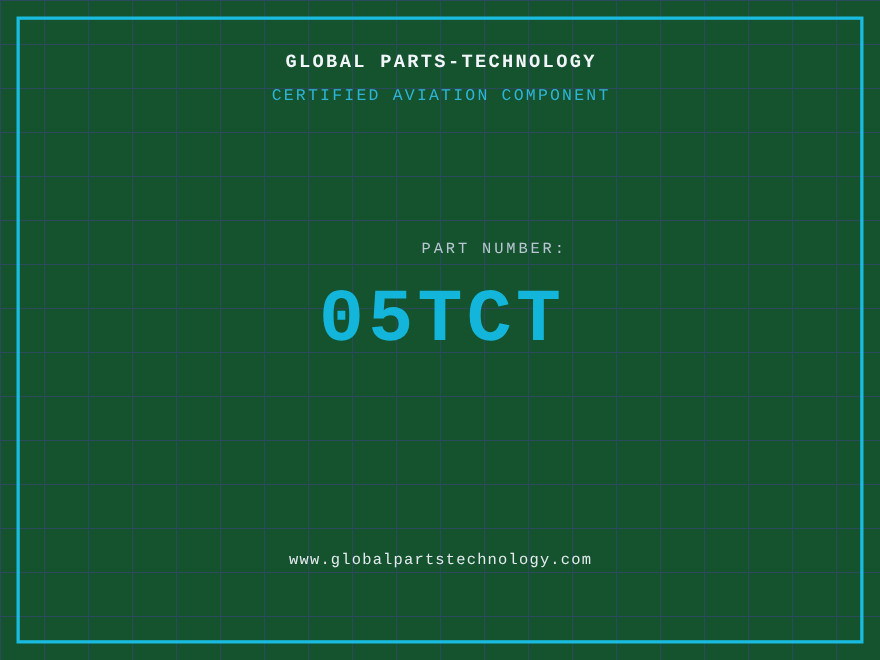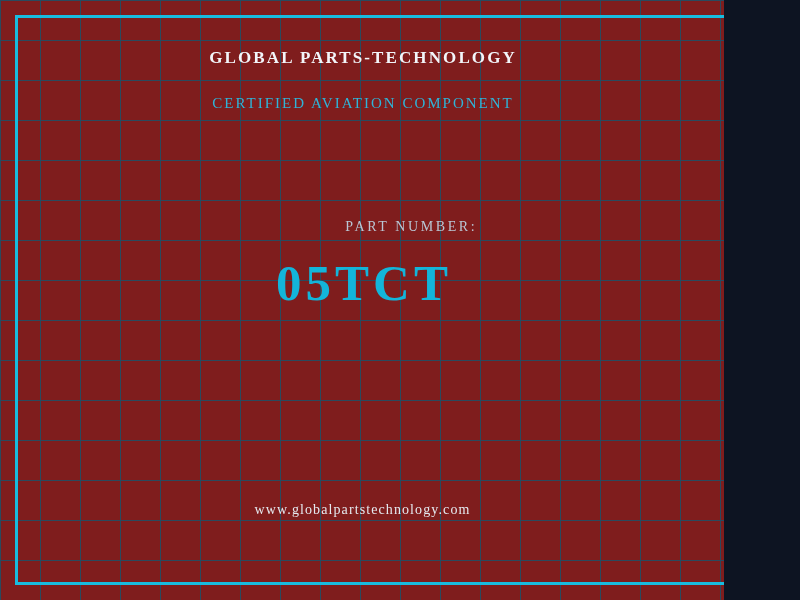--- a/index.html
+++ b/index.html
@@ -4,25 +4,25 @@
 <title>Part Number Card</title>
 <style>
   html, body {
     margin: 0;
     padding: 0;
     background: #0d1422;
   }
 
   #card {
     position: relative;
-    width: 724px;
+    width: 800px;
     height: 600px;
     overflow: hidden;
-    background-color: #7f1d1d;
-    font-family: Liberation Serif, serif;
+    background-color: #14532d;
+    font-family: Liberation Mono, monospace;
     -webkit-font-smoothing: none;
     font-smooth: never;
   }
 
   
   #grid {
     position: absolute;
     inset: 0;
     background-image:
       linear-gradient(to right,  #2a4a5e 1px, transparent 1px),
@@ -68,35 +68,34 @@
     color: #f2f6fa;
     text-indent: 2.1px;
   }
 
   #certification-line {
     top: 80px;
     font-size: 15px;
     letter-spacing: 2.0px;
     color: #2fb4d8;
     text-indent: 2.0px;
-    margin-top: 16px;
   }
 
   #part-number-label {
     top: 220px;
     font-size: 14px;
     letter-spacing: 2.6px;
     color: #b9c6d4;
     text-indent: 2.6px;
     padding-left: 48px;
   }
 
   #part-number-value {
     top: 258px;
-    font-size: 51px;
+    font-size: 68px;
     letter-spacing: 4px;
     font-weight: bold;
     color: #13b5da;
     text-indent: 4px;
   }
 
   #website-url {
     top: 503px;
     font-size: 14px;
     letter-spacing: 1.1px;

